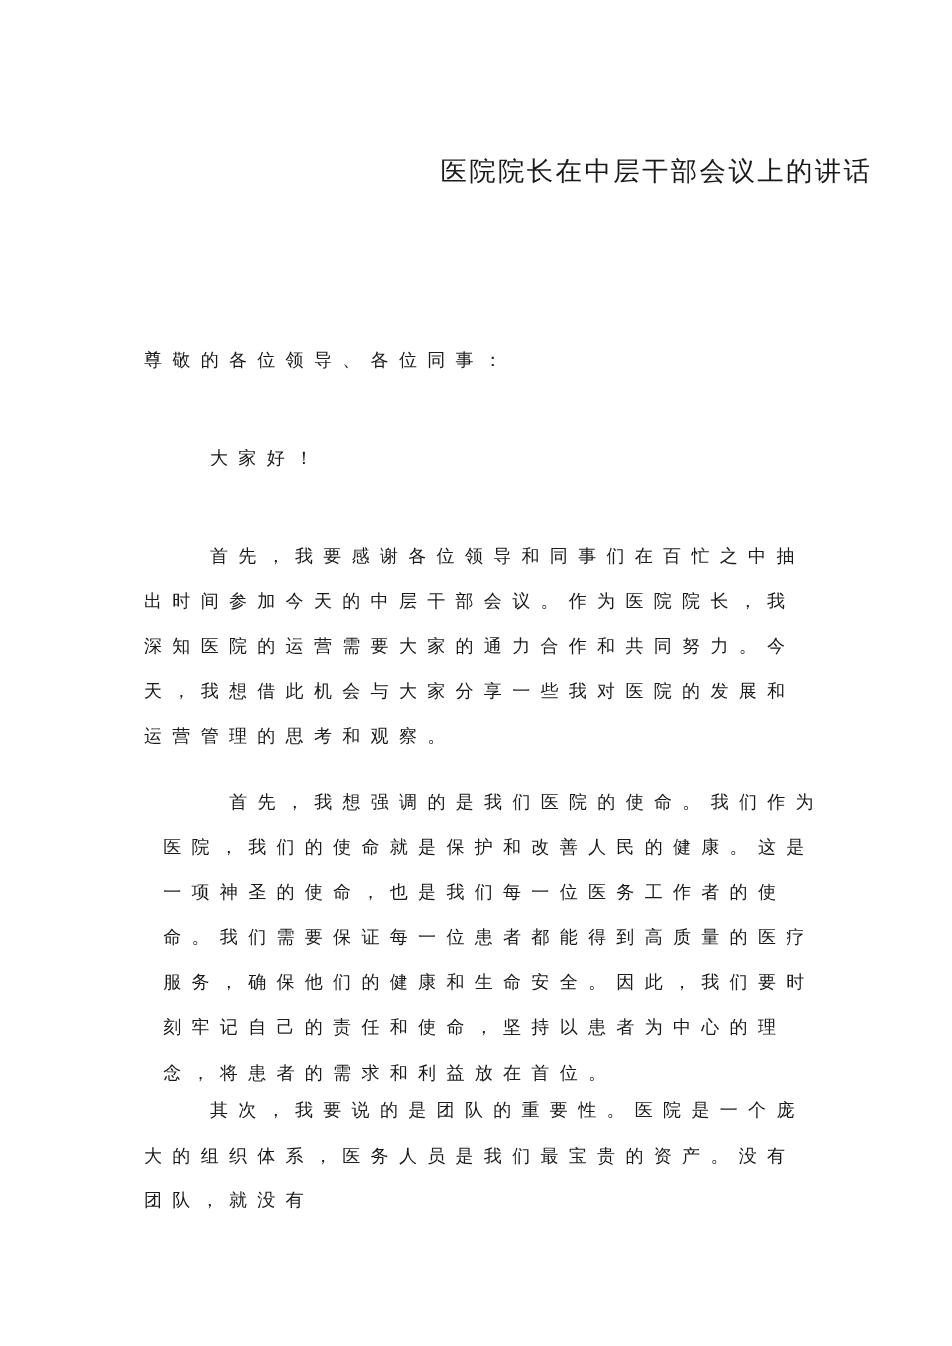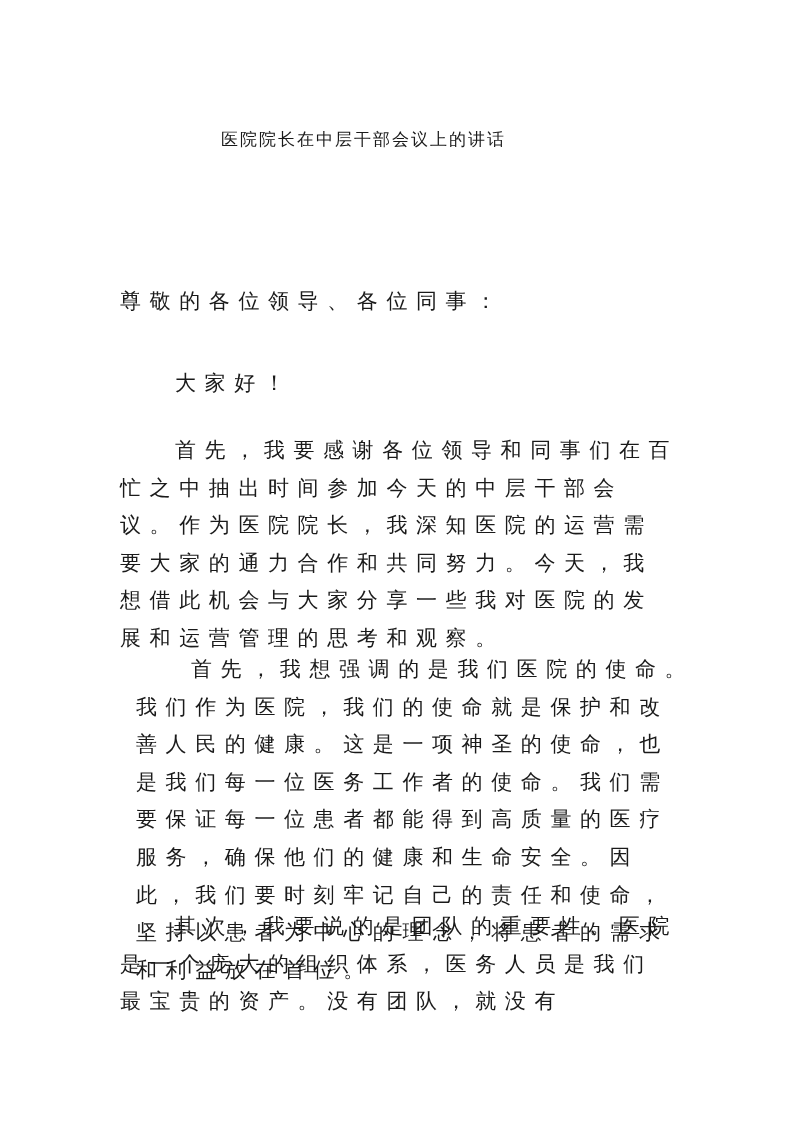--- a/index.html
+++ b/index.html
@@ -1,26 +1,26 @@
 <!DOCTYPE html>
 <html><head>
   <meta charset="utf-8">
   <style>
     html, body { margin: 0; padding: 0; background: #ffffff; }
     body { width: 793px; height: 1122px; position: relative; overflow: hidden;
       font-family: "DejaVu Sans", "Liberation Sans", sans-serif; color: #1a1a1a; }
-    .title { position: absolute; top: 128px; left: 0; width: 727px; text-align: center;
-      font-size: 17px; letter-spacing: 2px; }
-    .para { position: absolute; left: 120px; width: 560px; font-size: 21px;
-      letter-spacing: 8.6px; line-height: 37.6px; white-space: normal; word-break: break-all; }
+    .title { position: absolute; top: 128px; left: 0; width: 727px; text-align: right;
+      font-size: 22px; letter-spacing: 2px; }
+    .para { position: absolute; left: 120px; width: 560px; font-size: 15px;
+      letter-spacing: 8.6px; line-height: 37.6px; white-space: normal; word-break: break-all; font-family: Liberation Mono, monospace; }
     .indent { text-indent: 55px; }
   </style>
 </head>
 <body>
 
 <div>
   <div class="title">医院院长在中层干部会议上的讲话</div>
   <div class="para" style="top:283px;">尊敬的各位领导、各位同事：</div>
   <div class="para indent" style="top:365px;">大家好！</div>
-  <div class="para indent" style="top:432px;">首先，我要感谢各位领导和同事们在百忙之中抽出时间参加今天的中层干部会议。作为医院院长，我深知医院的运营需要大家的通力合作和共同努力。今天，我想借此机会与大家分享一些我对医院的发展和运营管理的思考和观察。</div>
+  <div class="para indent" style="top:446px;">首先，我要感谢各位领导和同事们在百忙之中抽出时间参加今天的中层干部会议。作为医院院长，我深知医院的运营需要大家的通力合作和共同努力。今天，我想借此机会与大家分享一些我对医院的发展和运营管理的思考和观察。</div>
   <div class="para indent" style="top:651px;margin-left:16px;">首先，我想强调的是我们医院的使命。我们作为医院，我们的使命就是保护和改善人民的健康。这是一项神圣的使命，也是我们每一位医务工作者的使命。我们需要保证每一位患者都能得到高质量的医疗服务，确保他们的健康和生命安全。因此，我们要时刻牢记自己的责任和使命，坚持以患者为中心的理念，将患者的需求和利益放在首位。</div>
   <div class="para indent" style="top:908px;">其次，我要说的是团队的重要性。医院是一个庞大的组织体系，医务人员是我们最宝贵的资产。没有团队，就没有</div>
 </div>
 
 </body></html>

